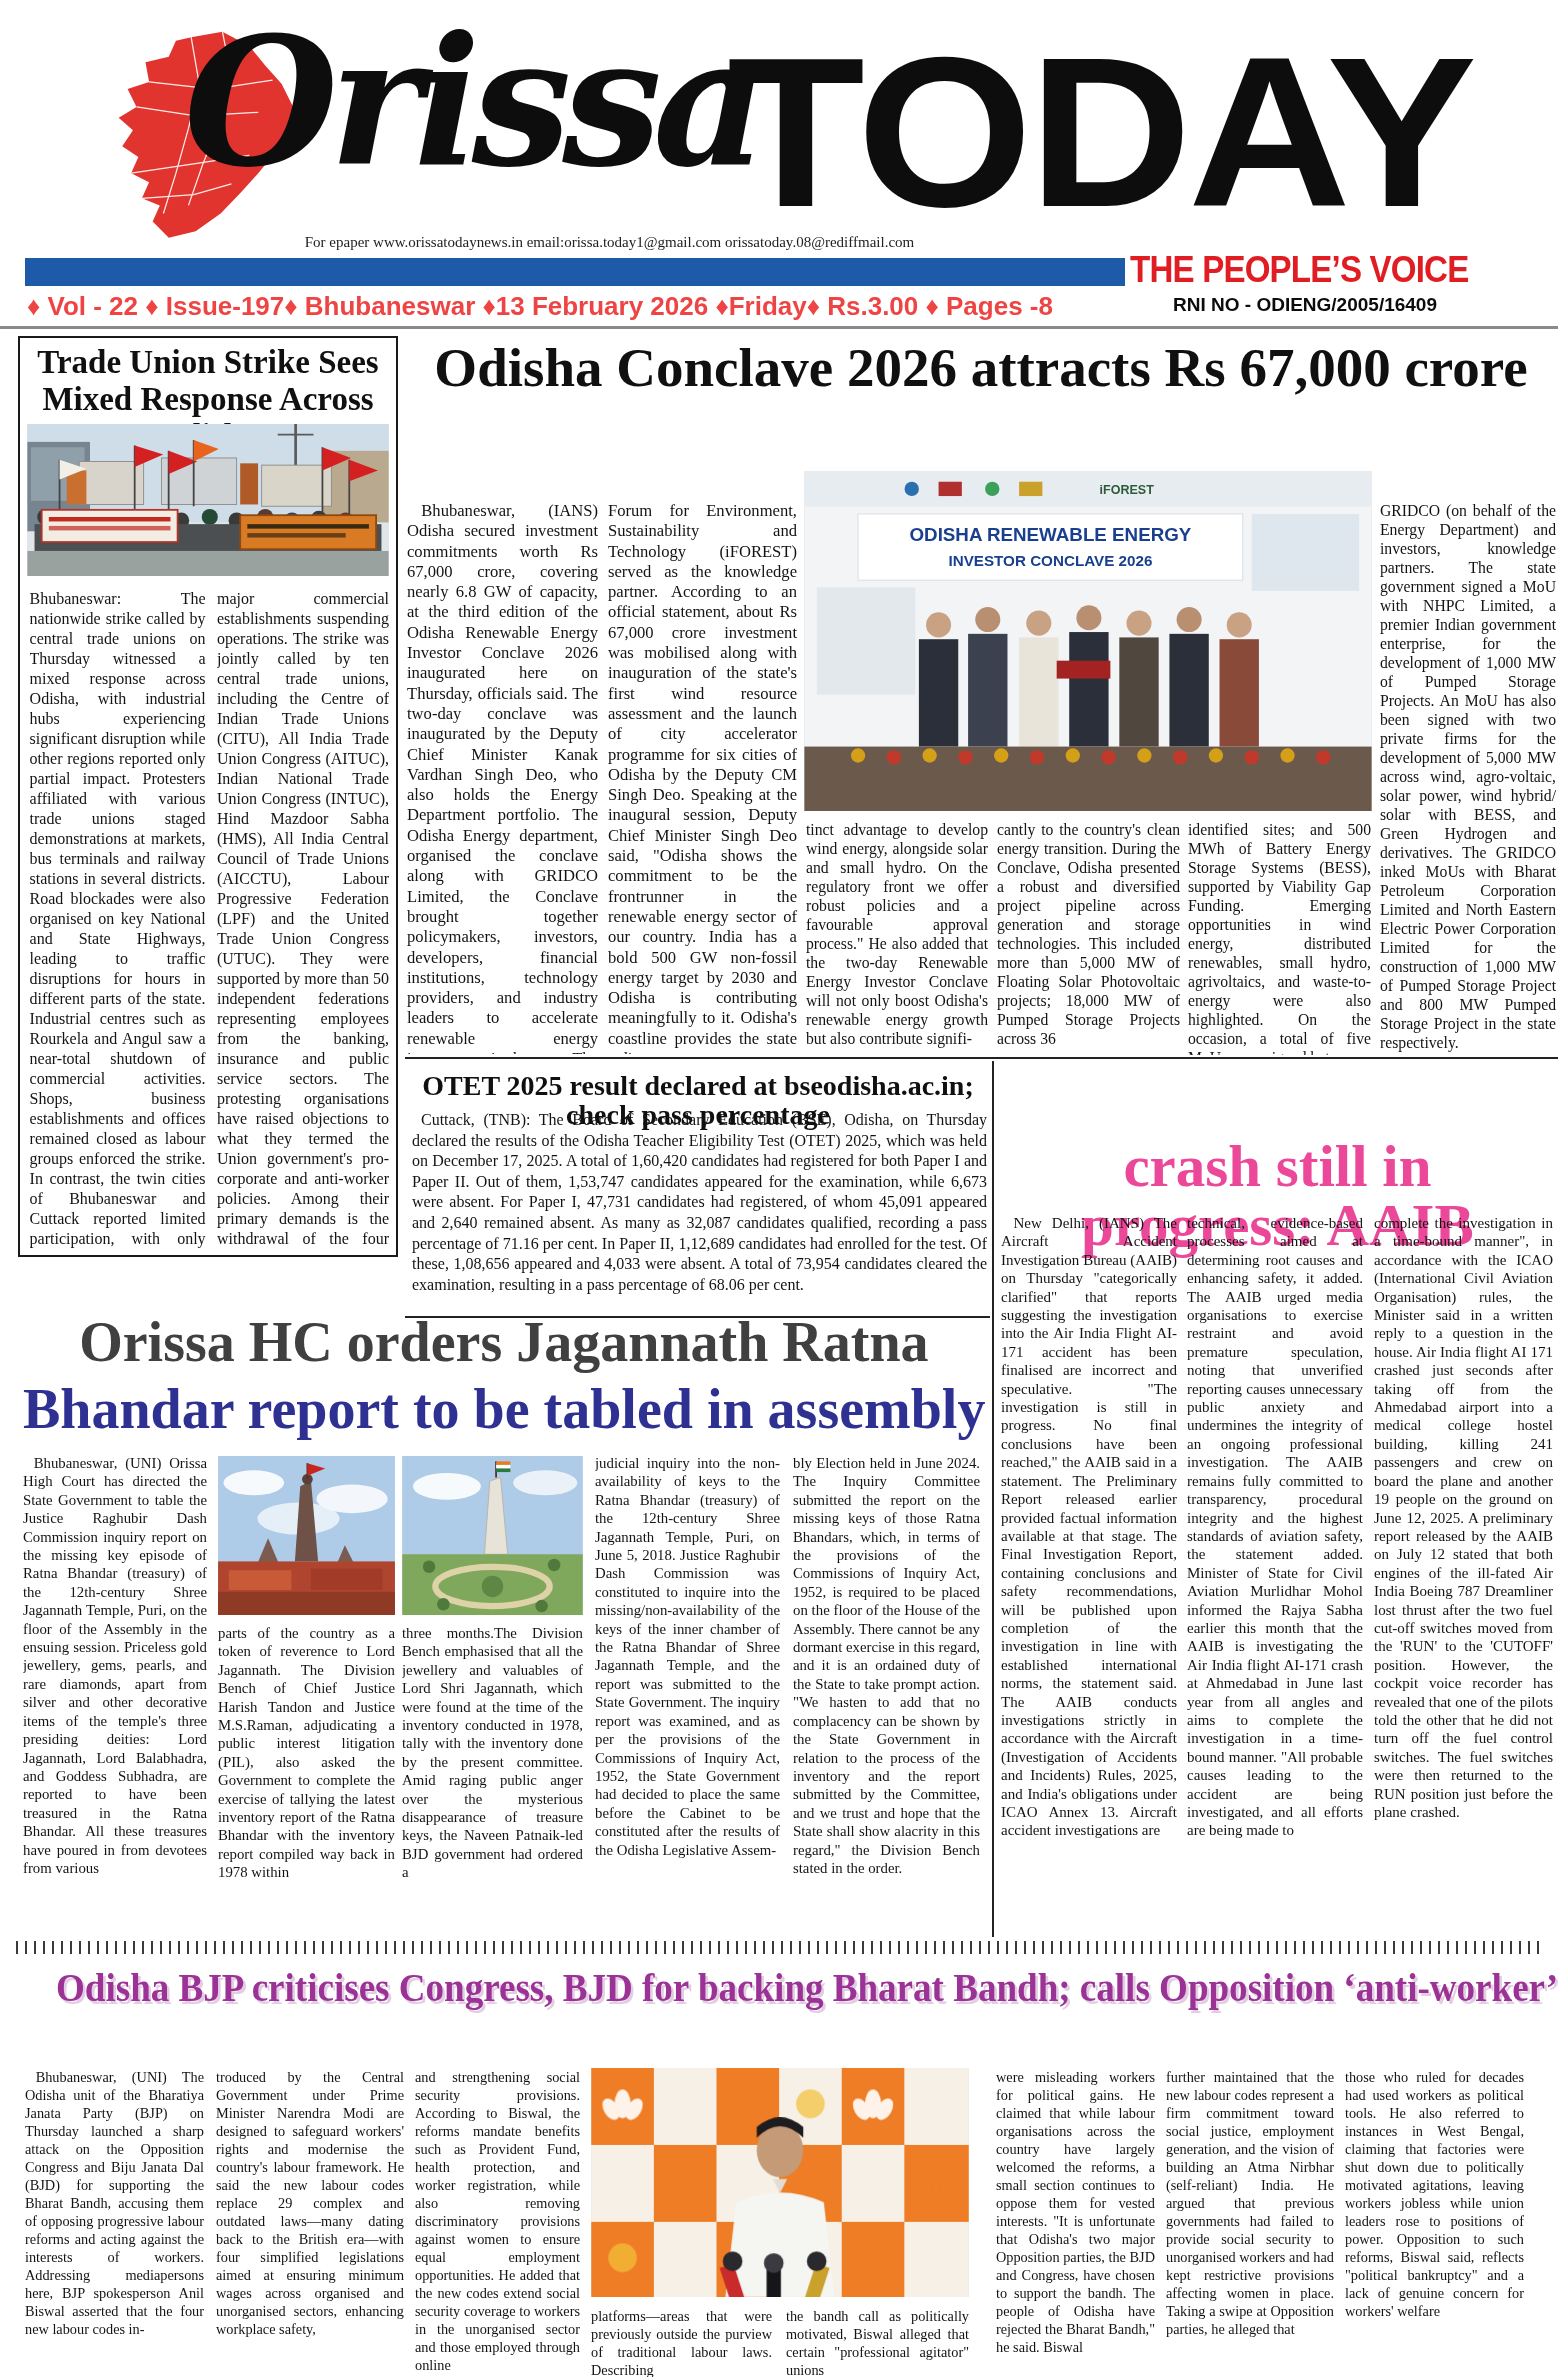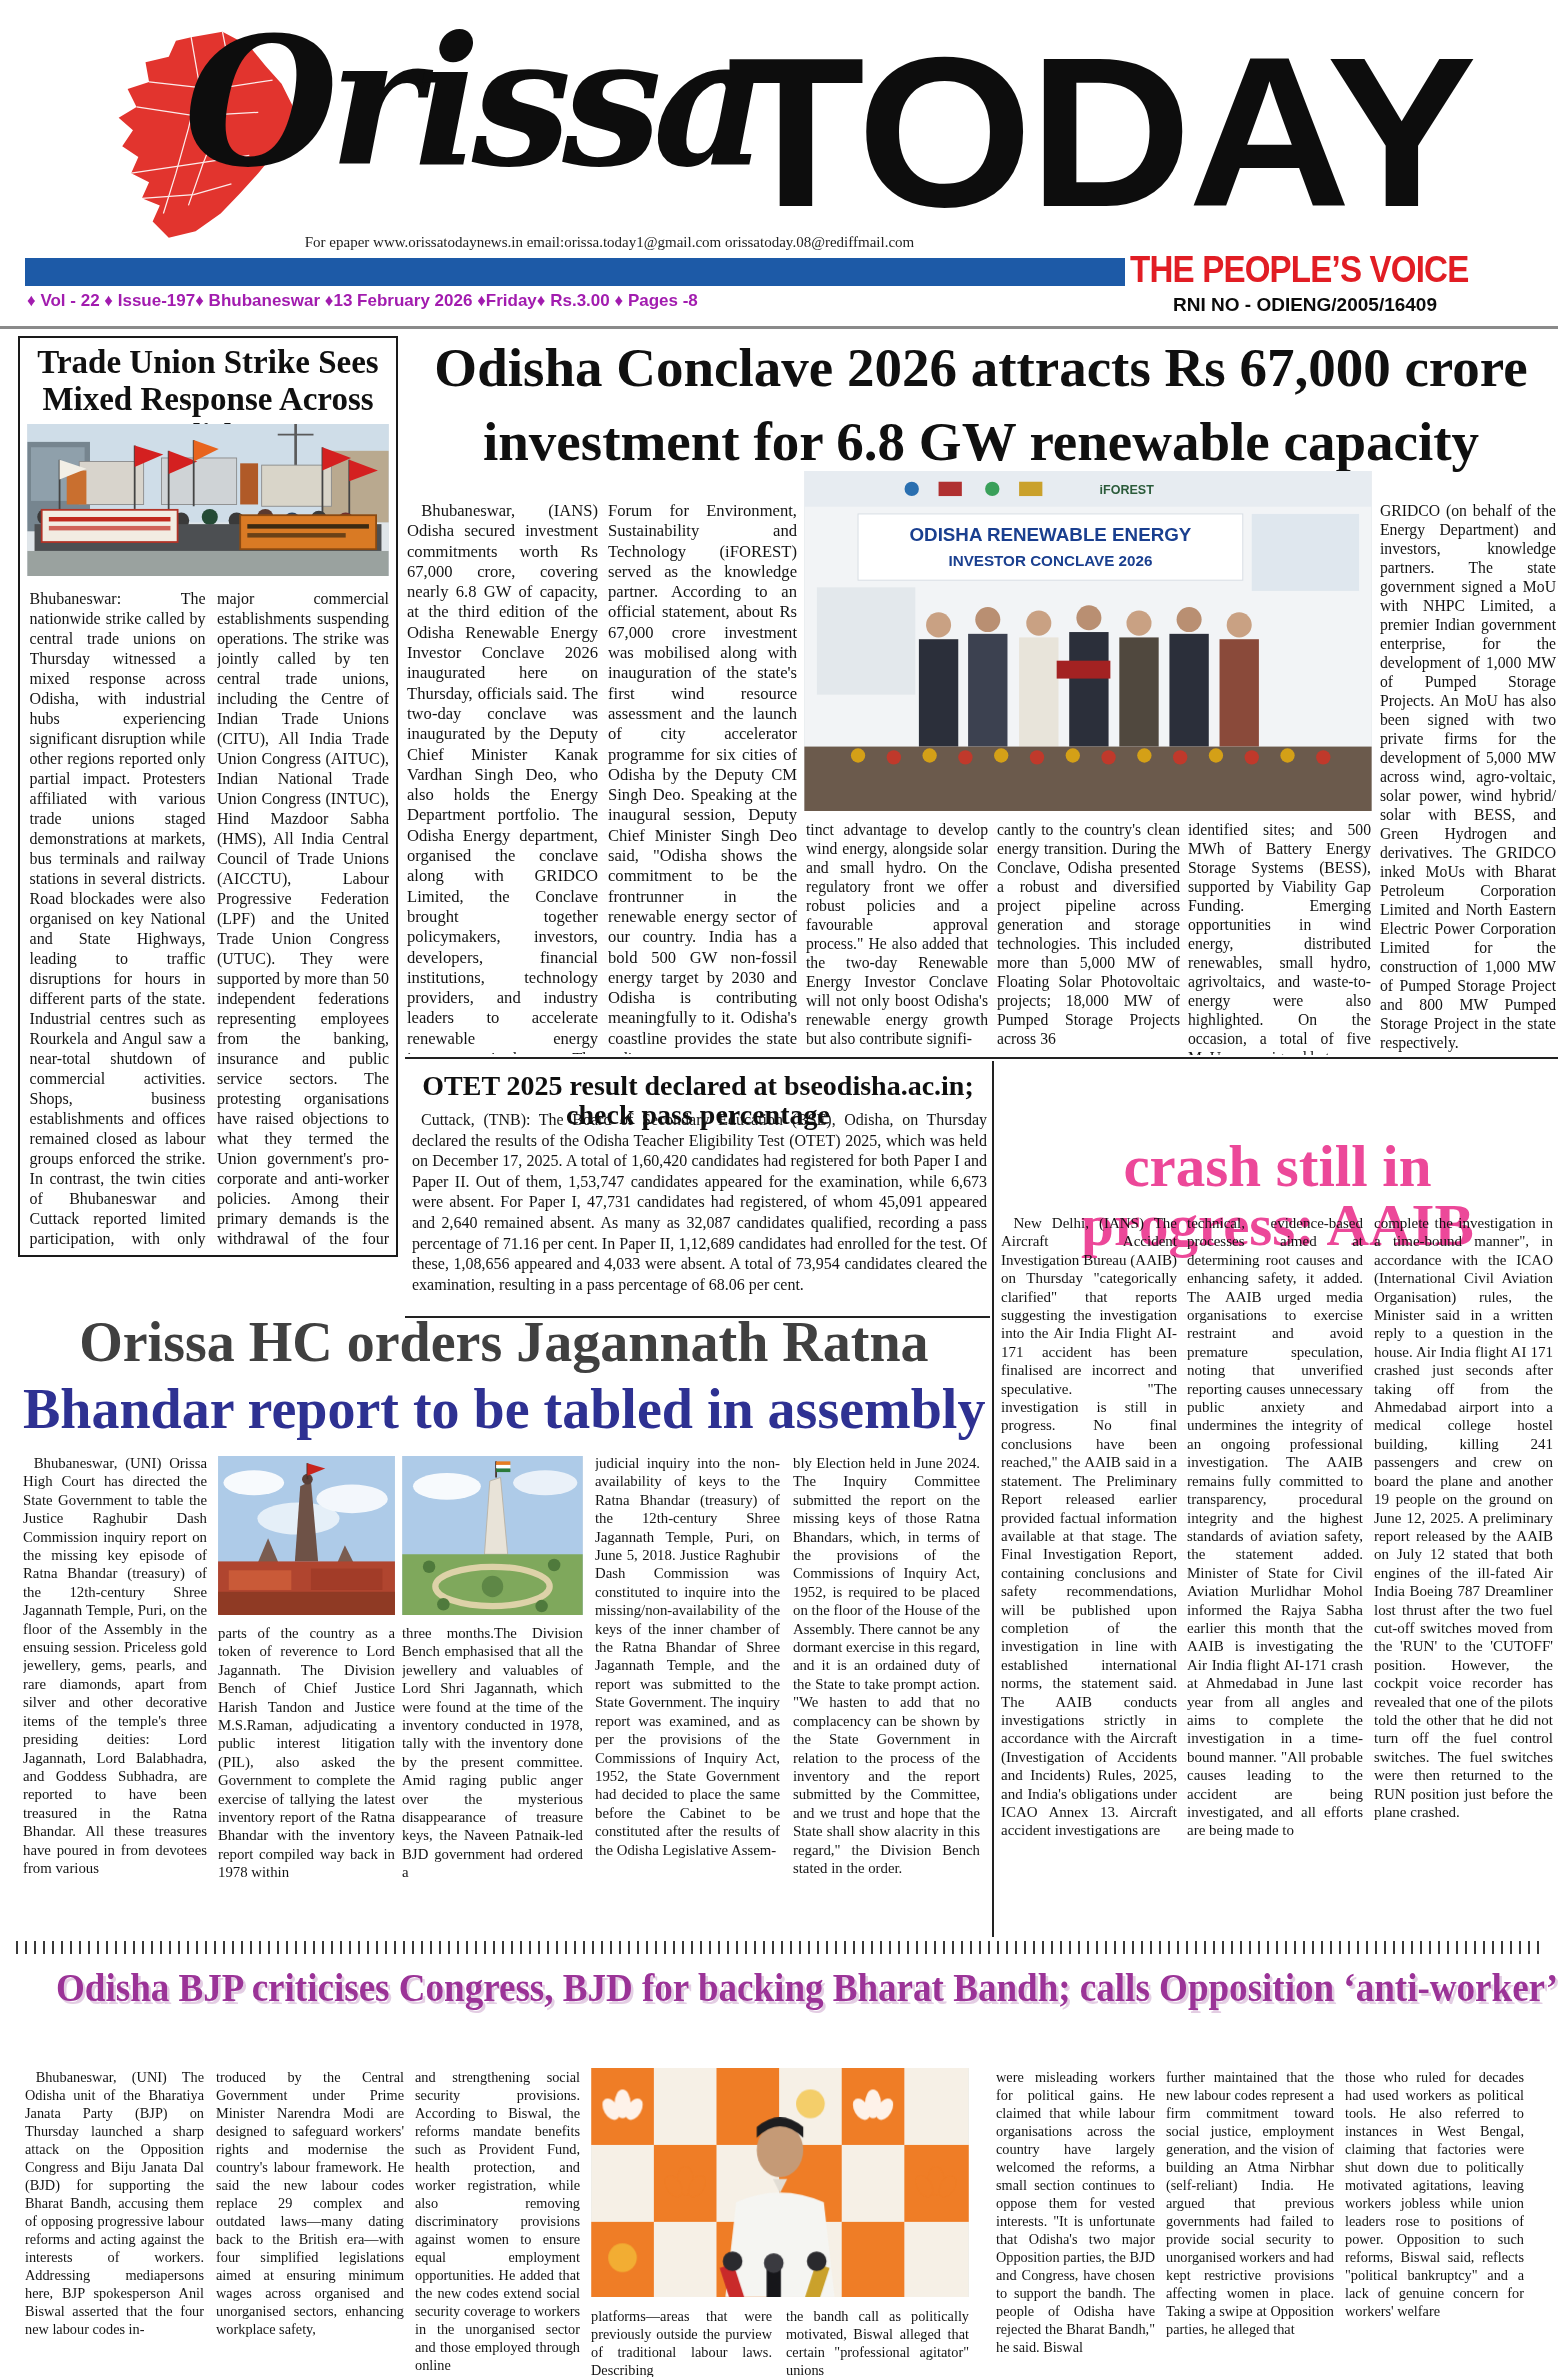--- a/index.html
+++ b/index.html
@@ -12,21 +12,21 @@
   .masthead-orissa{position:absolute;left:184px;top:-30px;font-family:"DejaVu Serif",serif;
       font-style:italic;font-weight:bold;font-size:177px;line-height:233px;letter-spacing:-9px;color:#0d0d0d;}
   .masthead-today{position:absolute;left:727px;top:27px;font-family:"Liberation Sans",sans-serif;
       font-weight:bold;font-size:213px;line-height:179px;letter-spacing:-3.6px;color:#0d0d0d;
       transform:scaleX(1.06);transform-origin:left top;}
   .epaper{position:absolute;left:269px;top:218px;width:681px;text-align:center;font-size:15px;color:#222;}
   .bluebar{position:absolute;left:25px;top:242px;width:1100px;height:28px;background:#1d5aa7;}
   .tagline{position:absolute;left:1130px;top:233px;font-family:"Liberation Sans",sans-serif;
       font-weight:bold;font-size:36px;color:#e11d24;letter-spacing:-0.9px;transform:scaleX(.92);transform-origin:left;}
   .infoline{position:absolute;left:27px;top:275px;font-family:"Liberation Sans",sans-serif;
-      font-weight:bold;font-size:17px;color:#a21caf;white-space:nowrap;}
+      font-weight:bold;font-size:26px;color:#ef4444;white-space:nowrap;}
   .rni{position:absolute;left:1173px;top:278px;font-family:"Liberation Sans",sans-serif;
       font-weight:bold;font-size:19px;color:#0c0c0c;}
   .strikebox{position:absolute;left:18px;top:320px;width:380px;height:921px;border:2.7px solid #1a1a1a;box-sizing:border-box;}
   .tear{position:absolute;left:16px;top:1925px;width:1526px;height:12.5px;
         background:repeating-linear-gradient(90deg,#3a3a3a 0 1.8px,transparent 1.8px 9px);}
   .photo{position:absolute;overflow:hidden;background:#dfe5e9;}
   svg text{font-family:"Liberation Sans",sans-serif;}
 </style>
 </head>
 <body>
@@ -107,21 +107,20 @@
       <rect x="238" y="102" width="152" height="38" fill="#d97a24" stroke="#8a4a12" stroke-width="2"></rect>
       <rect x="246" y="112" width="136" height="5" fill="#3a2a12"></rect>
       <rect x="246" y="122" width="110" height="5" fill="#3a2a12" opacity="0.7"></rect>
       <rect x="0" y="142" width="404" height="28" fill="#9aa29f"></rect>
     </svg>
   </div>
   <div class="jcol" style="left:29.6px;top:573px;width:176px;height:659px;font-size:16px;line-height:20px;">Bhubaneswar: The nationwide strike called by central trade unions on Thursday witnessed a mixed response across Odisha, with industrial hubs experiencing significant disruption while other regions reported only partial impact. Protesters affiliated with various trade unions staged demonstrations at markets, bus terminals and railway stations in several districts. Road blockades were also organised on key National and State Highways, leading to traffic disruptions for hours in different parts of the state. Industrial centres such as Rourkela and Angul saw a near-total shutdown of commercial activities. Shops, business establishments and offices remained closed as labour groups enforced the strike. In contrast, the twin cities of Bhubaneswar and Cuttack reported limited participation, with only select shops and a few</div>
   <div class="jcol" style="left:217px;top:573px;width:172px;height:659px;font-size:16px;line-height:20px;">major commercial establishments suspending operations. The strike was jointly called by ten central trade unions, including the Centre of Indian Trade Unions (CITU), All India Trade Union Congress (AITUC), Indian National Trade Union Congress (INTUC), Hind Mazdoor Sabha (HMS), All India Central Council of Trade Unions (AICCTU), Labour Progressive Federation (LPF) and the United Trade Union Congress (UTUC). They were supported by more than 50 independent federations representing employees from the banking, insurance and public service sectors. The protesting organisations have raised objections to what they termed the Union government's pro-corporate and anti-worker policies. Among their primary demands is the withdrawal of the four labour codes enacted by the Centre.</div>
 
   <div class="hl" style="left:405px;top:324px;width:1152px;font-size:55px;line-height:1.0;">Odisha Conclave 2026 attracts Rs 67,000 crore</div>
-  <div class="hl" style="left:405px;top:398px;width:1152px;font-size:55px;line-height:1.0;">investment for 6.8 GW renewable capacity</div>
 
   <div class="photo" style="left:804px;top:455px;width:568px;height:340px;">
     <svg width="568" height="340" viewBox="0 0 634 380">
       <rect width="634" height="380" fill="#f2f4f6"></rect>
       <rect x="0" y="0" width="634" height="40" fill="#e7ecf1"></rect>
       <circle cx="120" cy="20" r="8" fill="#2a6fb0"></circle>
         <rect x="150" y="12" width="26" height="16" fill="#b03030"></rect>
       <circle cx="210" cy="20" r="8" fill="#3aa05a"></circle>
         <rect x="240" y="12" width="26" height="16" fill="#caa12b"></rect>
       <text x="330" y="26" font-size="14" font-weight="bold" fill="#2b5b3a">iFOREST</text>

